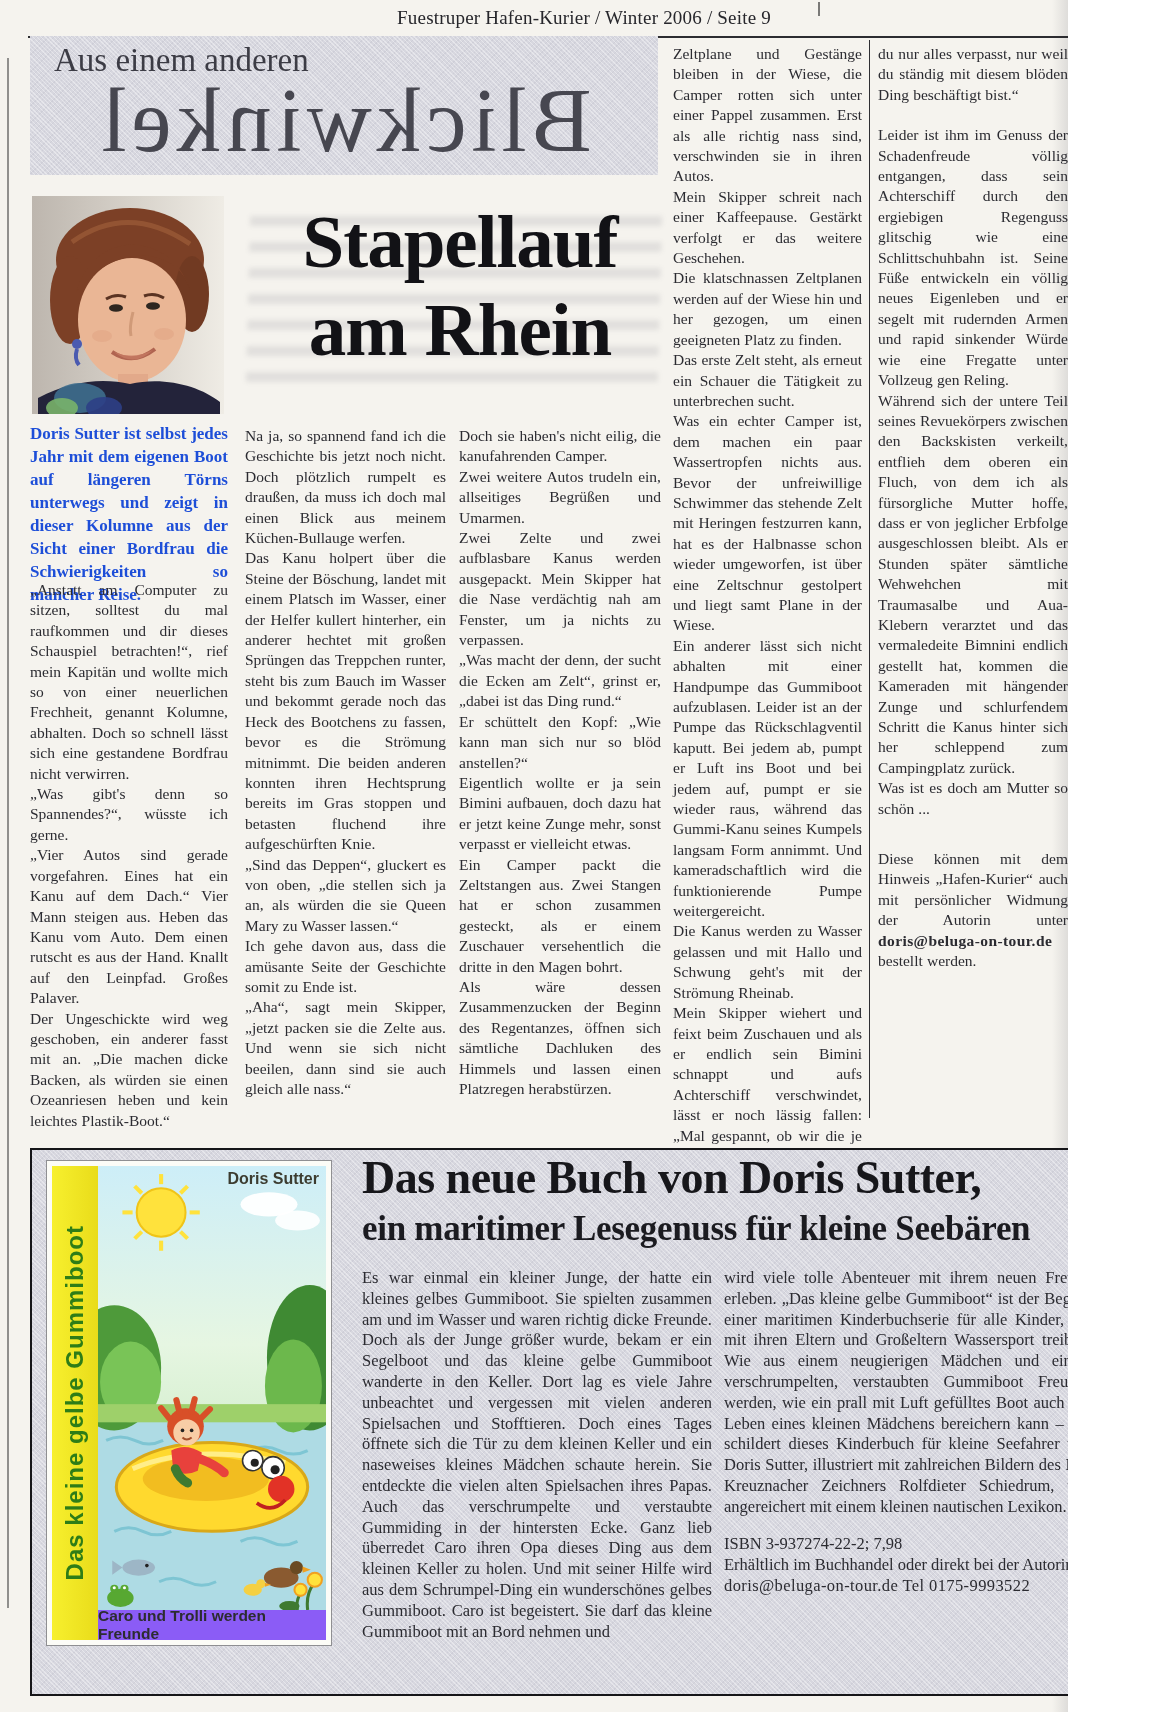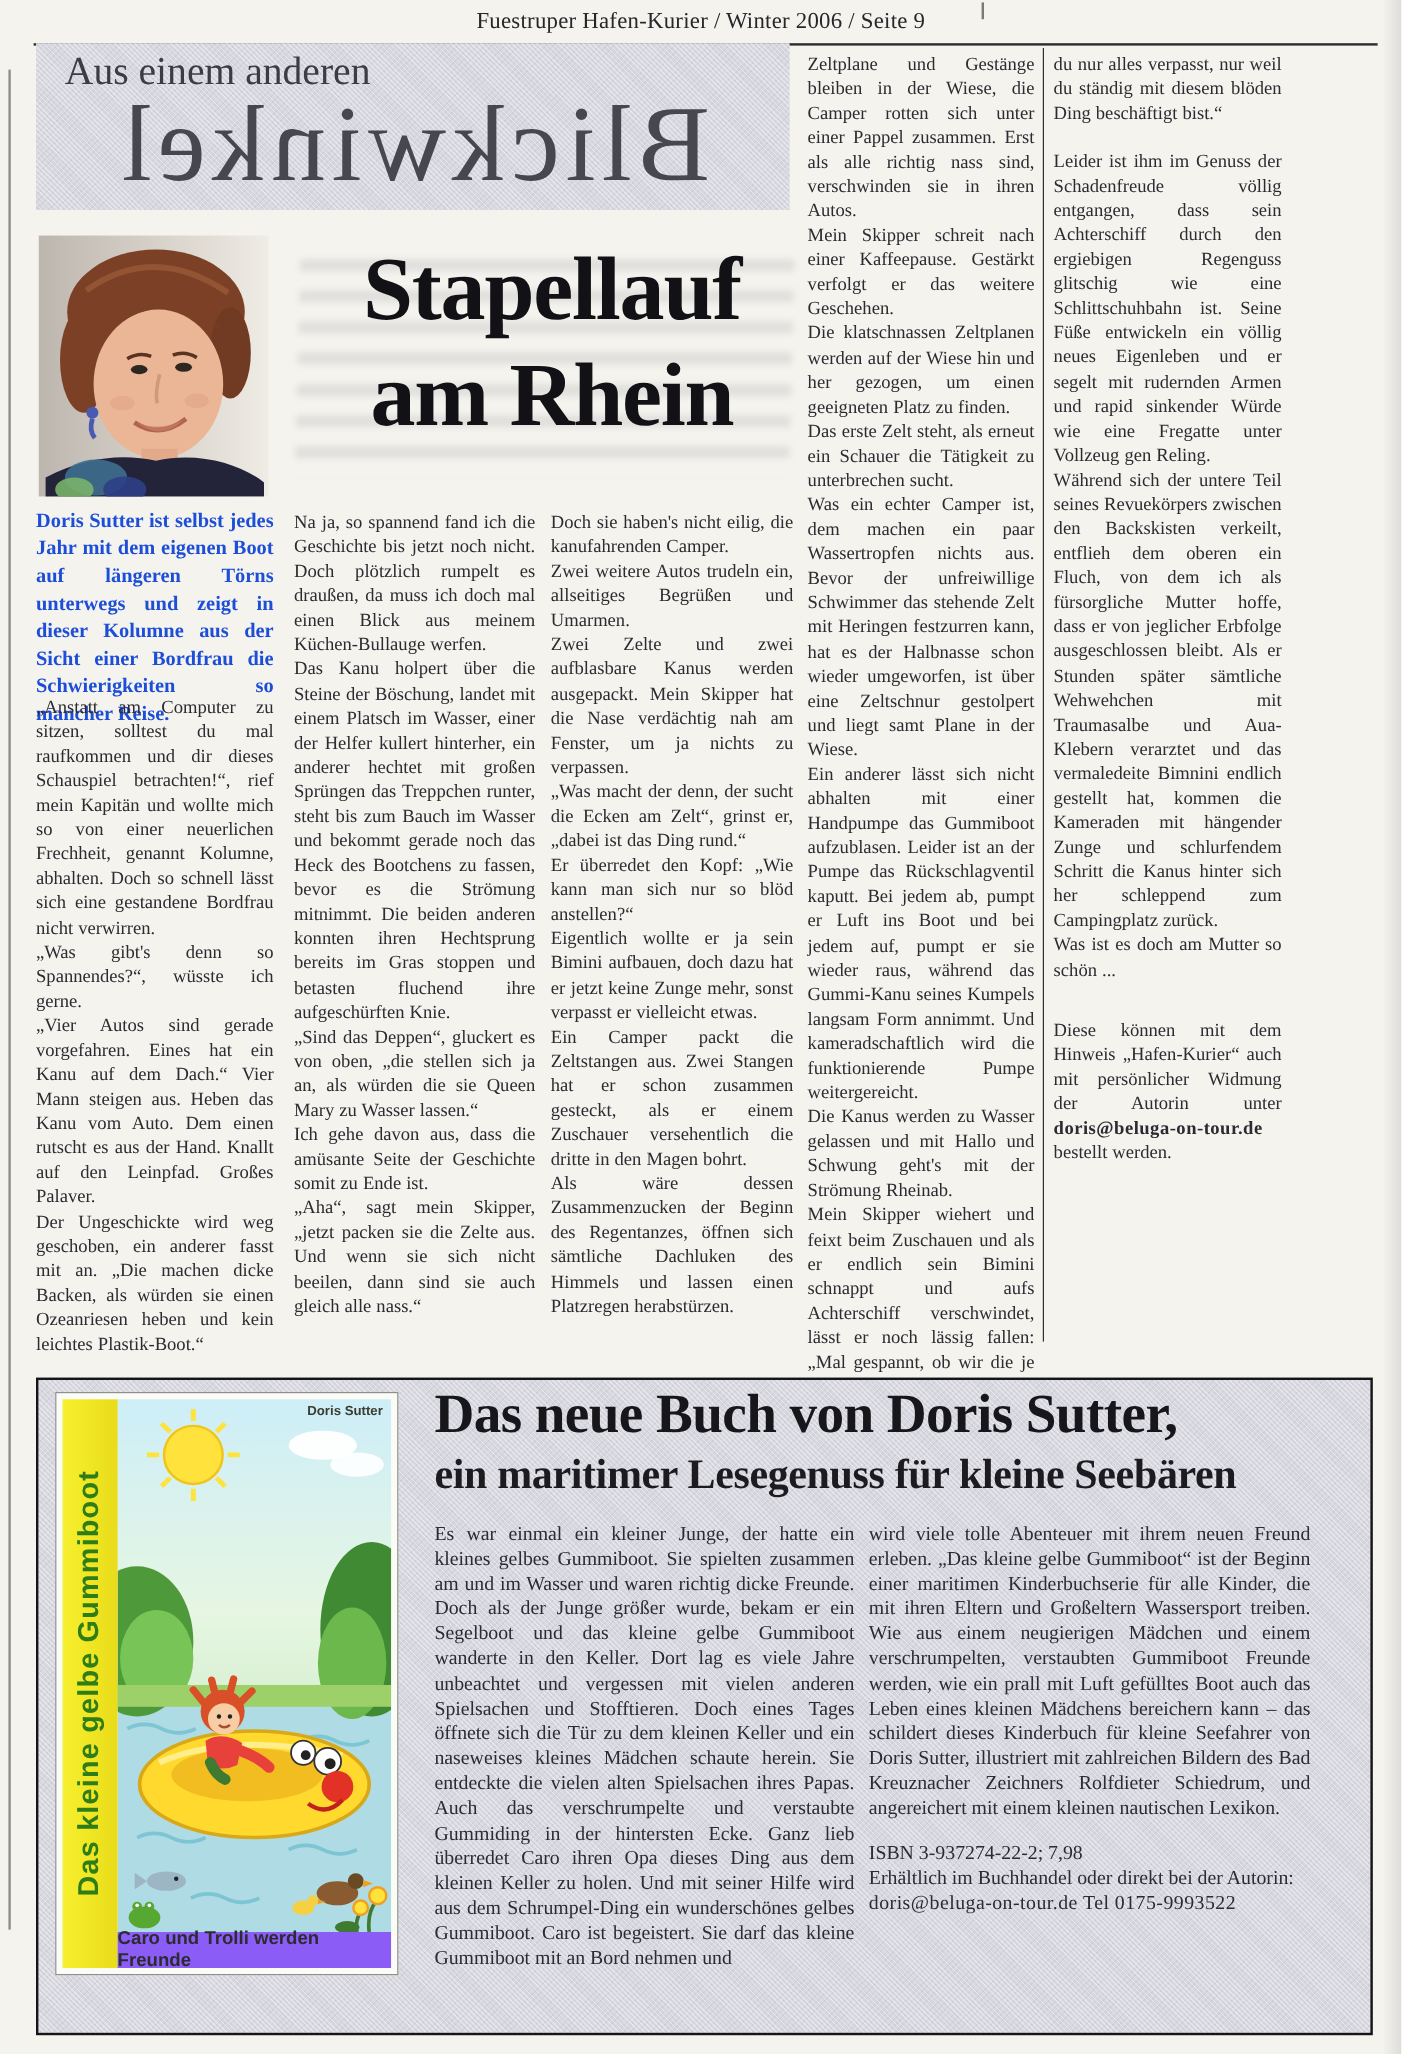--- a/index.html
+++ b/index.html
@@ -1,16 +1,16 @@
 <!DOCTYPE html>
 <html lang="de"><head>
 <meta charset="utf-8">
 <style>
   html,body{margin:0;padding:0;background:#ffffff;}
-  .page{position:relative;width:1168px;height:1712px;background:#f5f3ee;overflow:hidden;
+  .page{position:relative;width:1068px;height:1712px;background:#f5f3ee;overflow:hidden;
         font-family:"Liberation Serif","DejaVu Serif",serif;color:#2b2b31;}
   
   .edge-left{position:absolute;left:7px;top:58px;width:2px;height:1550px;background:rgba(60,60,62,.55);}
   .edge-right{position:absolute;right:0;top:0;width:16px;height:100%;
         background:linear-gradient(to left,rgba(140,140,145,.22),rgba(0,0,0,0));}
   .tick-top{position:absolute;left:818px;top:2px;width:2px;height:14px;background:rgba(40,40,40,.6);}
 
   .header{position:absolute;left:0;top:7px;width:1168px;text-align:center;
         font-size:19px;color:#26262b;letter-spacing:.2px;}
   .header-rule{position:absolute;left:28px;top:36px;width:1120px;height:2px;background:#2c2c30;}
@@ -72,21 +72,21 @@
   .spine{position:absolute;left:0;top:0;bottom:0;width:46px;
         background:linear-gradient(to right,#f7f02e,#e9dc1a);z-index:3;
         display:flex;align-items:center;justify-content:center;}
   .spine-text{writing-mode:vertical-rl;transform:rotate(180deg);
         font-family:"Liberation Sans","DejaVu Sans",sans-serif;font-weight:bold;
         font-size:24px;color:#2e7d17;letter-spacing:1px;white-space:nowrap;}
   .cover-art{position:absolute;left:46px;top:0;right:0;bottom:30px;}
   .cover-art svg{display:block;width:100%;height:100%;}
   .cover-author{position:absolute;top:4px;right:7px;z-index:4;
         font-family:"Liberation Sans","DejaVu Sans",sans-serif;font-weight:bold;
-        font-size:11px;color:#3c3c30;padding-left:45px;}
+        font-size:16px;color:#3c3c30;padding-left:45px;}
   .cover-caption{position:absolute;left:46px;right:0;bottom:0;height:30px;background:#8b5cf6;
         display:flex;align-items:center;justify-content:center;z-index:3;
         font-family:"Liberation Sans","DejaVu Sans",sans-serif;font-weight:bold;
         font-size:15.5px;color:#2c2c30;}
 </style>
 </head>
 <body>
 
 <div class="page">
 
@@ -159,21 +159,21 @@
     <p>„Sind das Deppen“, gluckert es von oben, „die stellen sich ja an, als würden die sie Queen Mary zu Wasser lassen.“</p>
     <p>Ich gehe davon aus, dass die amüsante Seite der Geschichte somit zu Ende ist.</p>
     <p>„Aha“, sagt mein Skipper, „jetzt packen sie die Zelte aus. Und wenn sie sich nicht beeilen, dann sind sie auch gleich alle nass.“</p>
   </div>
 
   <div class="col col3">
     <p>Doch sie haben's nicht eilig, die kanufahrenden Camper.</p>
     <p>Zwei weitere Autos trudeln ein, allseitiges Begrüßen und Umarmen.</p>
     <p>Zwei Zelte und zwei aufblasbare Kanus werden ausgepackt. Mein Skipper hat die Nase verdächtig nah am Fenster, um ja nichts zu verpassen.</p>
     <p>„Was macht der denn, der sucht die Ecken am Zelt“, grinst er, „dabei ist das Ding rund.“</p>
-    <p>Er überredet den Kopf: „Wie kann man sich nur so blöd anstellen?“</p>
+    <p>Er schüttelt den Kopf: „Wie kann man sich nur so blöd anstellen?“</p>
     <p>Eigentlich wollte er ja sein Bimini aufbauen, doch dazu hat er jetzt keine Zunge mehr, sonst verpasst er vielleicht etwas.</p>
     <p>Ein Camper packt die Zeltstangen aus. Zwei Stangen hat er schon zusammen gesteckt, als er einem Zuschauer versehentlich die dritte in den Magen bohrt.</p>
     <p>Als wäre dessen Zusammenzucken der Beginn des Regentanzes, öffnen sich sämtliche Dachluken des Himmels und lassen einen Platzregen herabstürzen.</p>
   </div>
 
   <div class="col col4">
     <p>Zeltplane und Gestänge bleiben in der Wiese, die Camper rotten sich unter einer Pappel zusammen. Erst als alle richtig nass sind, verschwinden sie in ihren Autos.</p>
     <p>Mein Skipper schreit nach einer Kaffeepause. Gestärkt verfolgt er das weitere Geschehen.</p>
     <p>Die klatschnassen Zeltplanen werden auf der Wiese hin und her gezogen, um einen geeigneten Platz zu finden.</p>
     <p>Das erste Zelt steht, als erneut ein Schauer die Tätigkeit zu unterbrechen sucht.</p>

